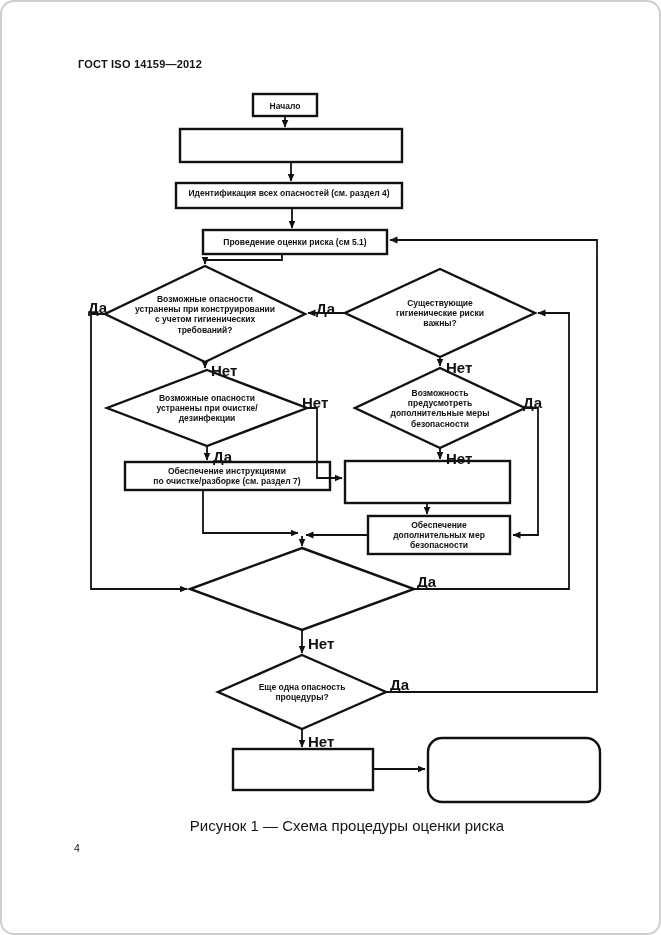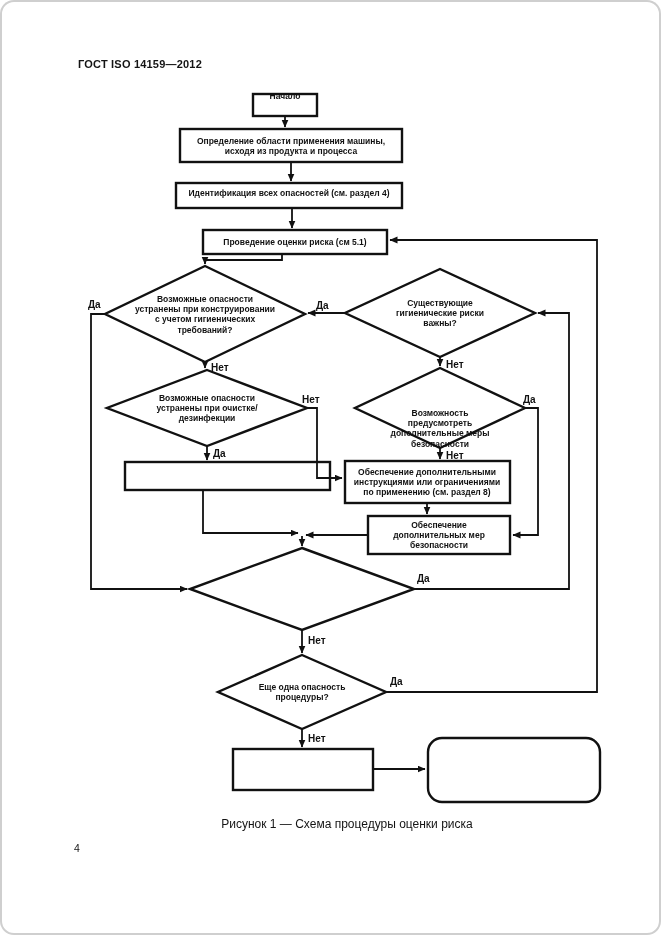--- a/index.html
+++ b/index.html
@@ -4,28 +4,28 @@
 <style>
   html,body { margin:0; padding:0; background:#ffffff; }
   .page {
     position:relative; width:661px; height:935px; background:#fff;
     font-family:"Liberation Sans", sans-serif; color:#141414;
     overflow:hidden; border-radius:14px;
     box-shadow: inset 0 0 0 2px #cfcfcf;
   }
   .doc-header { position:absolute; left:78px; top:58px; font-size:11px; font-weight:bold; letter-spacing:0.2px; }
   .page-number { position:absolute; left:74px; top:842px; font-size:10.5px; }
-  .caption { position:absolute; left:160px; top:817px; width:374px; text-align:center; font-size:12px; }
+  .caption { position:absolute; left:160px; top:817px; width:374px; text-align:center; font-size:15px; }
   svg.flow { position:absolute; left:0; top:0; }
   .node-label {
     position:absolute; transform:translate(-50%,-50%);
     text-align:center; font-weight:bold; font-size:8.5px; line-height:1.2;
     white-space:pre-line; color:#111;
   }
-  .edge-label { position:absolute; font-weight:bold; font-size:10px; color:#111; }
+  .edge-label { position:absolute; font-weight:bold; font-size:15px; color:#111; }
 </style>
 </head>
 <body>
 
 <div class="page">
 
   <div class="doc-header">ГОСТ ISO 14159—2012</div>
 
   <svg class="flow" width="661" height="935" viewBox="0 0 661 935">
     <defs>
@@ -70,42 +70,39 @@
       <polyline points="368,535 306,535"></polyline>
       <polyline points="302,536 302,546"></polyline>
       <polyline points="302,630 302,653"></polyline>
       <polyline points="414,589 569,589 569,313 538,313"></polyline>
       <polyline points="302,729 302,747"></polyline>
       <polyline points="386,692 597,692 597,240 390,240"></polyline>
       <polyline points="373,769 425,769"></polyline>
     </g>
   </svg>
 
-  <div class="node-label" style="left:285px; top:96px;">Начало</div>
-  <div class="node-label" style="left:291px; top:146px;">Определение области применения машины,
-исходя из продукта и процесса</div>
+  <div class="node-label" style="left:285px; top:106px;">Начало</div>
   <div class="node-label" style="left:289px; top:193px;">Идентификация всех опасностей (см. раздел 4)</div>
   <div class="node-label" style="left:295px; top:242px;">Проведение оценки риска (см 5.1)</div>
   <div class="node-label" style="left:205px; top:314px;">Возможные опасности
 устранены при конструировании
 с учетом гигиенических
 требований?</div>
   <div class="node-label" style="left:440px; top:313px;">Существующие
 гигиенические риски
 важны?</div>
   <div class="node-label" style="left:207px; top:408px;">Возможные опасности
 устранены при очистке/
 дезинфекции</div>
-  <div class="node-label" style="left:440px; top:408px;margin-top:20px;">Возможность
+  <div class="node-label" style="left:440px; top:408px;">Возможность
 предусмотреть
 дополнительные меры
 безопасности</div>
-  <div class="node-label" style="left:427px; top:482px;">Обеспечение дополнительными
-инструкциями или ограничениями
-по применению (см. раздел 8)</div>
+  <div class="node-label" style="left:227px; top:476px;">Обеспечение инструкциями
+по очистке/разборке (см. раздел 7)</div>
   <div class="node-label" style="left:439px; top:535px;">Обеспечение
 дополнительных мер
 безопасности</div>
   <div class="node-label" style="left:302px; top:692px;">Еще одна опасность
 процедуры?</div>
 
   <div class="edge-label" style="left:316px; top:300px;">Да</div>
   <div class="edge-label" style="left:88px;  top:299px;">Да</div>
   <div class="edge-label" style="left:211px; top:362px;">Нет</div>
   <div class="edge-label" style="left:446px; top:359px;">Нет</div>

